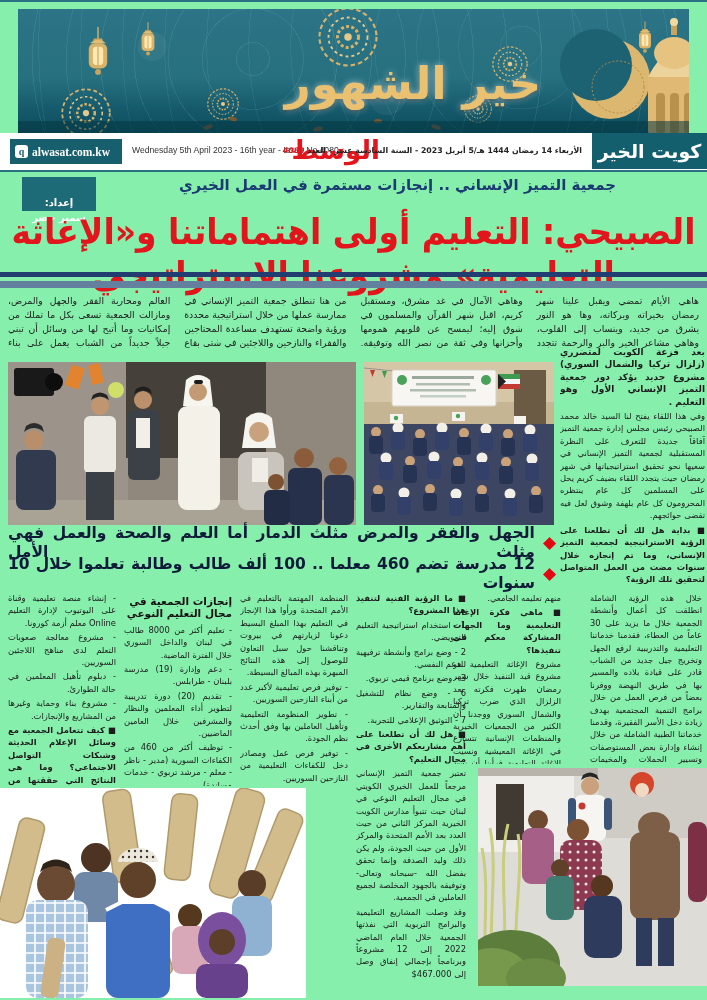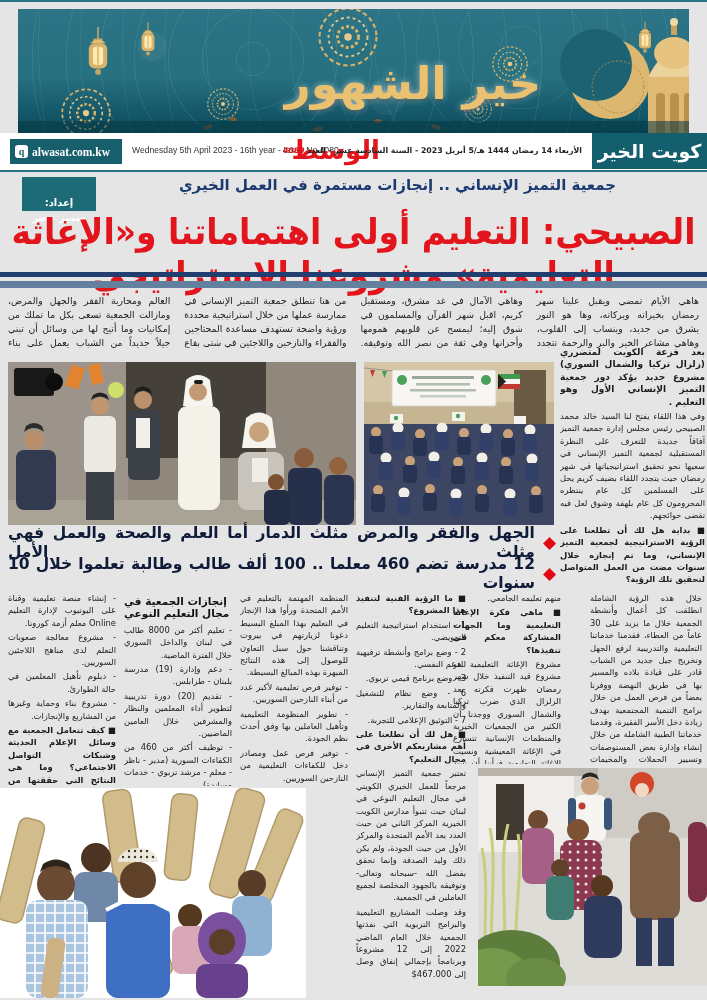--- a/index.html
+++ b/index.html
@@ -1,16 +1,16 @@
 <!DOCTYPE html>
 <html lang="ar"><head>
 <meta charset="utf-8">
 <style>
   html,body{margin:0;padding:0;background:#fff;}
-  #page{position:relative;width:707px;height:1000px;background:#e5e5e5;overflow:hidden;
+  #page{position:relative;width:707px;height:1000px;background:#86efac;overflow:hidden;
         font-family:"DejaVu Sans",sans-serif;}
   .abs{position:absolute;}
   
   #top-rule{left:0;top:0;width:707px;height:2px;background:#2a7183;}
   
   #banner{left:18px;top:9px;width:671px;height:125px;overflow:hidden;
     background:
       radial-gradient(circle at 20% 30%, rgba(255,255,255,.05) 0 14px, transparent 15px),
       radial-gradient(circle at 55% 70%, rgba(255,255,255,.05) 0 18px, transparent 19px),
       repeating-radial-gradient(circle at 35% 40%, transparent 0 16px, rgba(180,225,230,.10) 16px 17px, transparent 17px 34px),
@@ -49,21 +49,21 @@
   #bar-slate{left:0;top:281px;width:707px;height:7px;background:#64809f;}
   
   #intro{left:8px;top:294px;width:691px;height:62px;direction:rtl;
     column-count:4;column-gap:14px;font-size:9.3px;line-height:14px;color:#1b1b1b;
     text-align:justify;overflow:hidden;}
   
   .col{direction:rtl;font-size:8.4px;line-height:12.4px;color:#1b1b1b;overflow:hidden;}
   .col p{margin:0 0 2px 0;text-align:justify;}
   .col p.q{font-weight:bold;}
   .col p.lead{font-weight:bold;font-size:9px;}
-  .col p.hd{font-weight:bold;text-align:left;font-size:10.5px;color:#111;padding:3px 0 2px;}
+  .col p.hd{font-weight:bold;text-align:right;font-size:10.5px;color:#111;padding:3px 0 2px;}
   #rc-top{left:560px;top:346px;width:145px;height:240px;}
   #col-f{left:590px;top:592px;width:112px;height:172px;}
   #col-e{left:453px;top:592px;width:108px;height:172px;}
   #col-d{left:356px;top:592px;width:110px;height:392px;}
   #col-c{left:240px;top:592px;width:108px;height:194px;}
   #col-b{left:124px;top:592px;width:108px;height:194px;}
   #col-a{left:8px;top:592px;width:108px;height:194px;}
   
   .hl{left:8px;width:548px;display:flex;direction:rtl;align-items:center;}
   #hl-1{top:528px;height:27px;}

